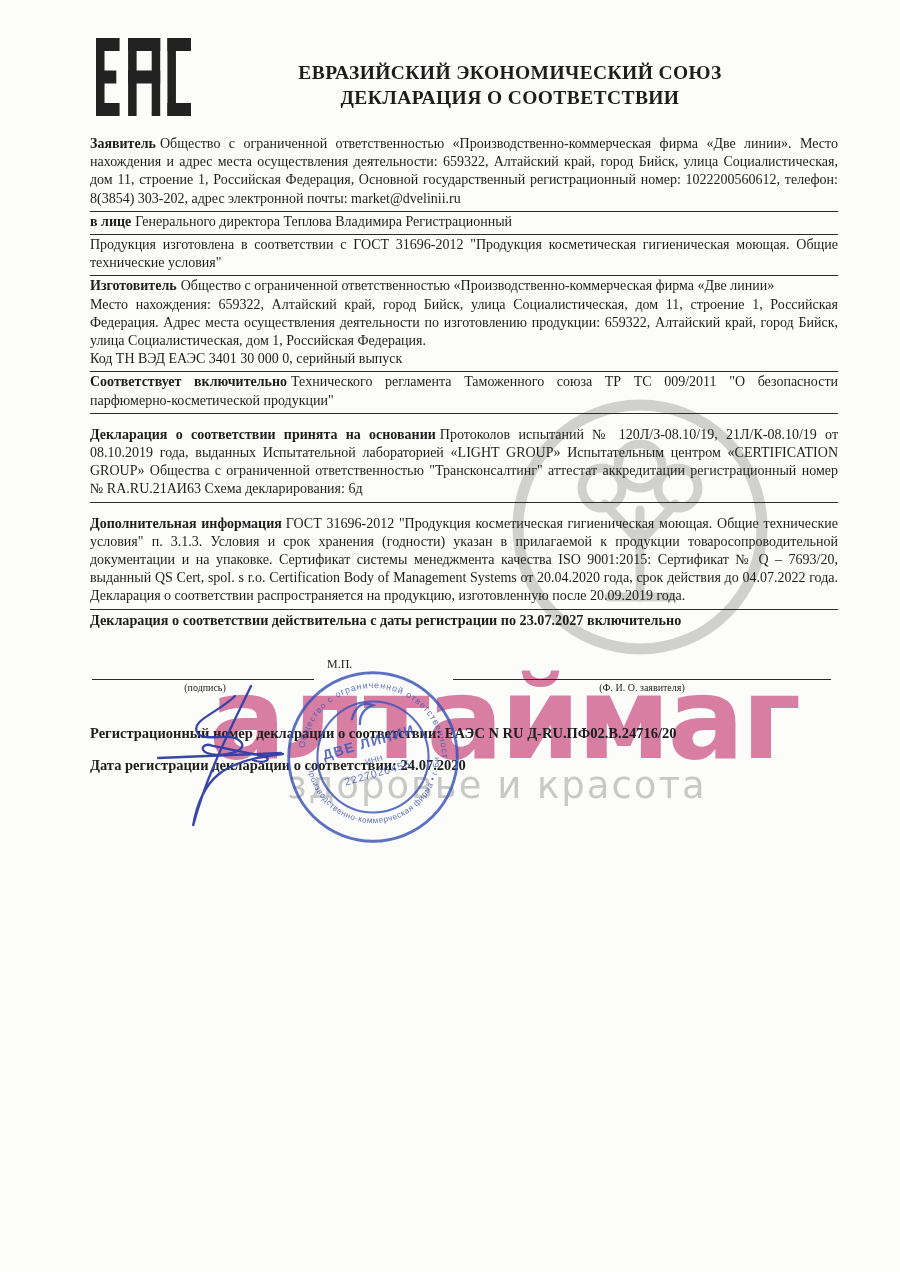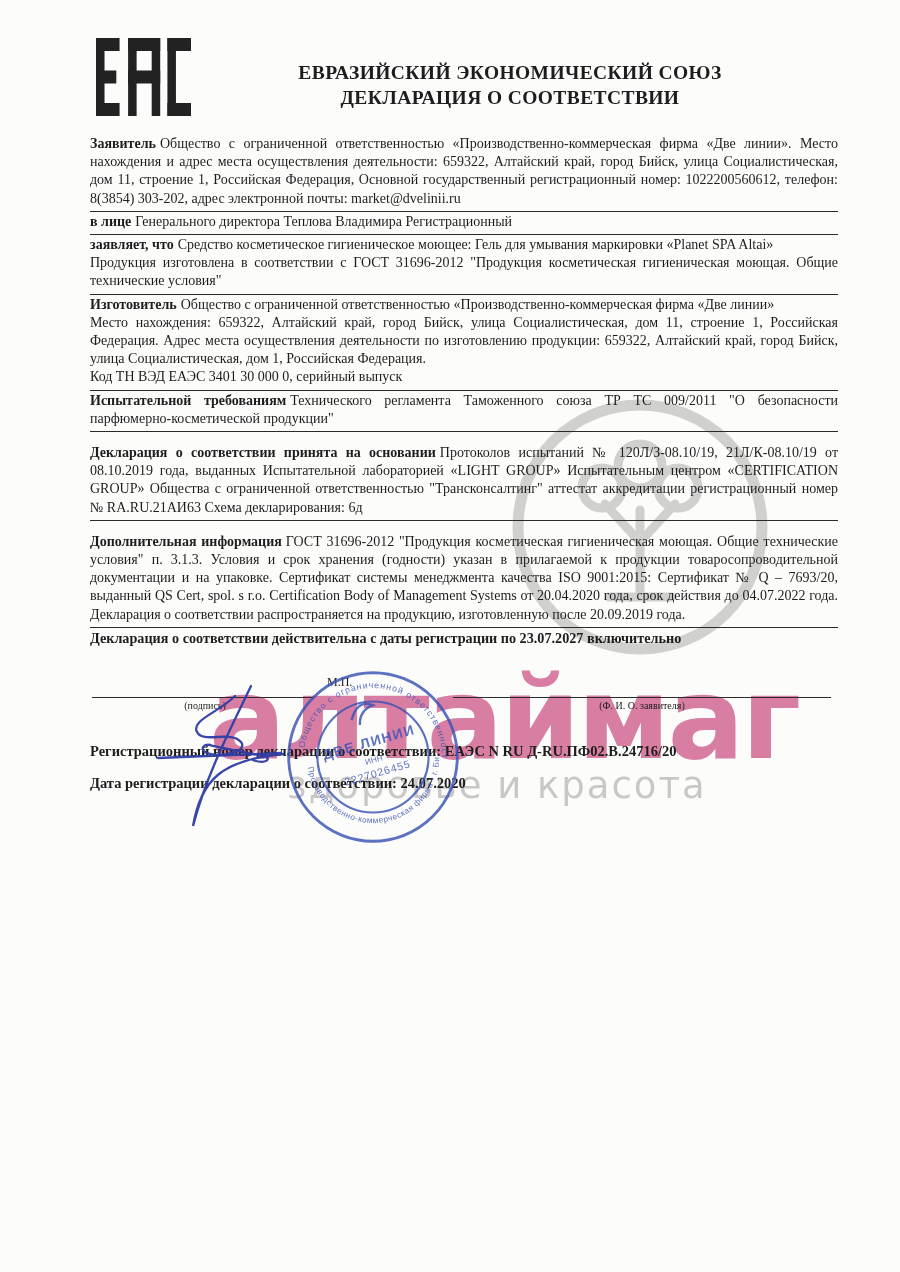--- a/index.html
+++ b/index.html
@@ -93,32 +93,31 @@
 
   <div class="sec">
     <p class="p"><span class="lbl">Заявитель</span><span>Общество с ограниченной ответственностью «Производственно-коммерческая фирма «Две линии». Место нахождения и адрес места осуществления деятельности: 659322, Алтайский край, город Бийск, улица Социалистическая, дом 11, строение 1, Российская Федерация, Основной государственный регистрационный номер: 1022200560612, телефон: 8(3854) 303-202, адрес электронной почты: market@dvelinii.ru</span></p>
   </div>
 
   <div class="sec">
     <p class="p"><span class="lbl">в лице</span><span>Генерального директора Теплова Владимира Регистрационный</span></p>
   </div>
 
   <div class="sec">
-    <p class="p"><span class="lbl">заявляет, что</span><span>Средство косметическое гигиеническое моющее: Гель для умывания маркировки «Planet SPA Altai»</span></p>
     <p class="p">Продукция изготовлена в соответствии с ГОСТ 31696-2012 "Продукция косметическая гигиеническая моющая. Общие технические условия"</p>
   </div>
 
   <div class="sec">
     <p class="p"><span class="lbl">Изготовитель</span><span>Общество с ограниченной ответственностью «Производственно-коммерческая фирма «Две линии»</span></p>
     <p class="p">Место нахождения: 659322, Алтайский край, город Бийск, улица Социалистическая, дом 11, строение 1, Российская Федерация. Адрес места осуществления деятельности по изготовлению продукции: 659322, Алтайский край, город Бийск, улица Социалистическая, дом 1, Российская Федерация.</p>
     <p class="p">Код ТН ВЭД ЕАЭС 3401 30 000 0, серийный выпуск</p>
   </div>
 
   <div class="sec">
-    <p class="p"><span class="lbl">Испытательной требованиям</span><span>Технического регламента Таможенного союза ТР ТС 009/2011 "О безопасности парфюмерно-косметической продукции"</span></p>
+    <p class="p"><span class="lbl">Соответствует включительно</span><span>Технического регламента Таможенного союза ТР ТС 009/2011 "О безопасности парфюмерно-косметической продукции"</span></p>
   </div>
 
   <div class="sec gap">
     <p class="p"><span class="lbl">Декларация о соответствии принята на основании</span><span>Протоколов испытаний № 120Л/З-08.10/19, 21Л/К-08.10/19 от 08.10.2019 года, выданных Испытательной лабораторией «LIGHT GROUP» Испытательным центром «CERTIFICATION GROUP» Общества с ограниченной ответственностью "Трансконсалтинг" аттестат аккредитации регистрационный номер № RA.RU.21АИ63 Схема декларирования: 6д</span></p>
   </div>
 
   <div class="sec gap">
     <p class="p"><span class="lbl">Дополнительная информация</span><span>ГОСТ 31696-2012 "Продукция косметическая гигиеническая моющая. Общие технические условия" п. 3.1.3. Условия и срок хранения (годности) указан в прилагаемой к продукции товаросопроводительной документации и на упаковке. Сертификат системы менеджмента качества ISO 9001:2015: Сертификат № Q – 7693/20, выданный QS Cert, spol. s r.o. Certification Body of Management Systems от 20.04.2020 года, срок действия до 04.07.2022 года. Декларация о соответствии распространяется на продукцию, изготовленную после 20.09.2019 года.</span></p>
   </div>
 

